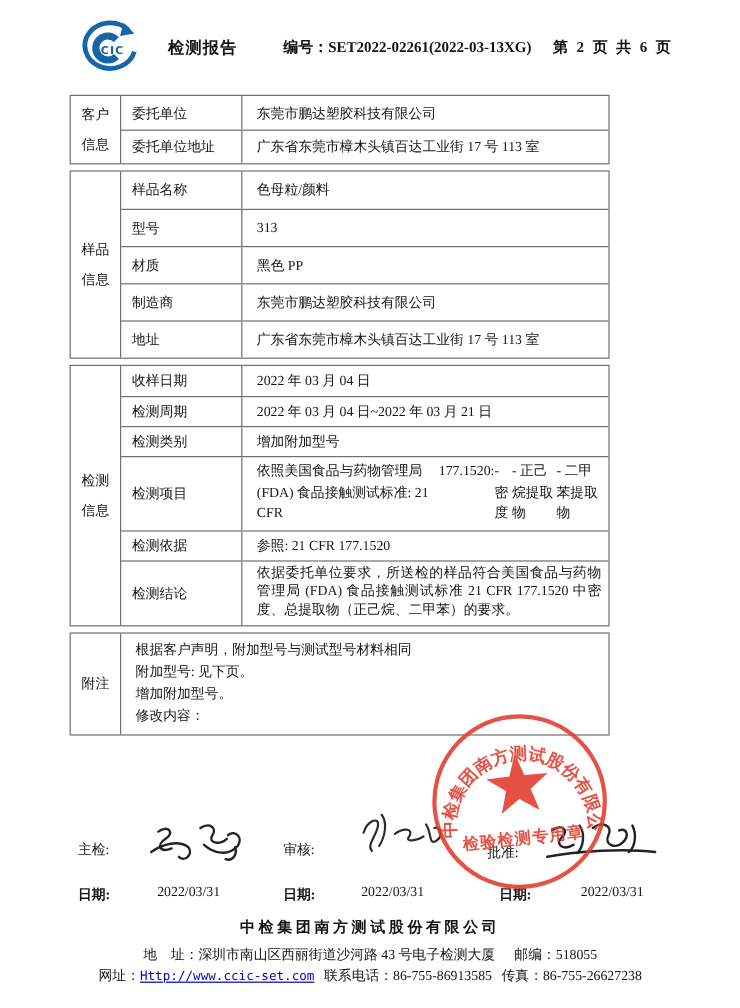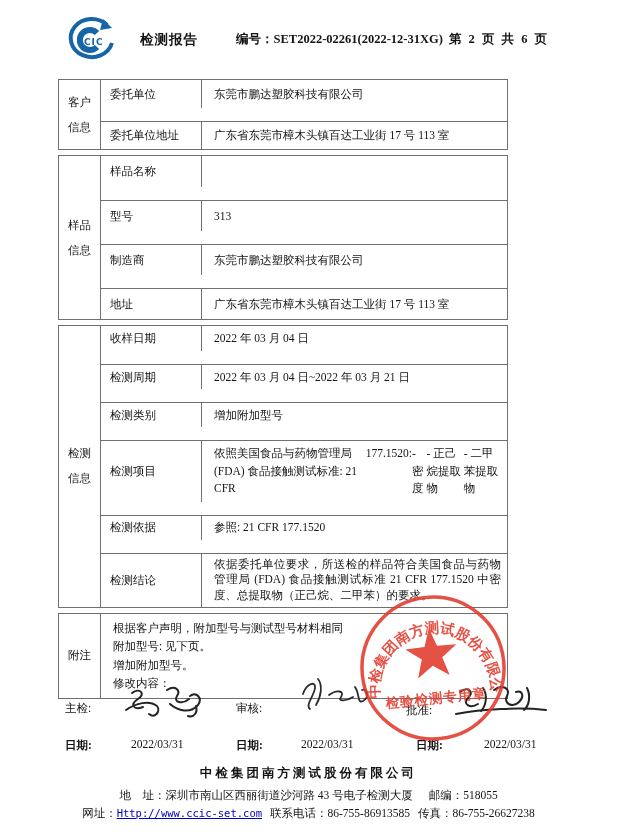--- a/index.html
+++ b/index.html
@@ -5,29 +5,29 @@
   * { margin:0; padding:0; box-sizing:border-box; }
   html,body { background:#ffffff; }
   body { font-family:"Liberation Serif","DejaVu Serif",serif; color:#141414; }
   .page { position:relative; width:617px; height:840px; background:#fff; overflow:hidden; }
 
   
   .header { position:absolute; top:16px; left:58px; right:56px; height:52px; }
   .logo { position:absolute; left:4px; top:0; }
   .report-title { position:absolute; left:82px; top:15px; font-size:13.5px; font-weight:bold; letter-spacing:1px; }
   .report-no { position:absolute; left:178px; top:15px; font-size:12.5px; font-weight:bold; }
-  .page-info { position:absolute; right:12px; top:15px; font-size:12.5px; font-weight:bold; letter-spacing:2px; }
+  .page-info { position:absolute; right:0; top:15px; font-size:12.5px; font-weight:bold; letter-spacing:2px; }
 
   
   .content { position:absolute; top:79px; left:58px; width:450px; }
   .tbl { display:flex; border:1px solid #6f6f6f; margin-bottom:5px; background:#fff; }
   .sec-title { width:42px; flex:0 0 42px; border-right:1px solid #6f6f6f;
                display:flex; flex-direction:column; justify-content:center; align-items:center;
                gap:10px; font-size:11.5px; }
-  .sec-rows { flex:1; display:flex; flex-direction:column;gap:13px; }
+  .sec-rows { flex:1; display:flex; flex-direction:column; }
   .row { display:flex; }
   .row + .row { border-top:1px solid #6f6f6f; }
   .cell-label { width:101px; flex:0 0 101px; border-right:1px solid #6f6f6f;
                 display:flex; align-items:center; padding-left:9px; font-size:11.5px; }
   .cell-value { flex:1; display:flex; align-items:center; padding:2px 6px 2px 12px; font-size:11.5px; }
   .cell-multi { align-items:flex-start; justify-content:center; padding:4px 6px 4px 12px; }
   .cell-multi .ln { line-height:17.6px; }
   .h28 { min-height:28px; } .h31 { min-height:31px; } .h25 { min-height:25px; }
   .concl { line-height:15.6px; text-align:justify; padding-top:3px; padding-bottom:3px; }
   .notes-cell { flex:1; padding:5px 10px 5px 12px; font-size:11.5px; }
@@ -57,21 +57,21 @@
 <div class="page">
 
   <div class="header">
     <svg class="logo" width="62" height="50" viewBox="0 0 62 50">
       <path d="M 45,9 A 21,19 0 1 0 50,27" fill="none" stroke="#1565a8" stroke-width="4"></path>
       <polygon points="41,3 50,12 38,14" fill="#1565a8"></polygon>
       <path d="M 35,17 A 10,10 0 1 0 35,31" fill="none" stroke="#1565a8" stroke-width="6"></path>
       <text x="22" y="29" font-family="DejaVu Sans, sans-serif" font-size="9" font-weight="bold" fill="#1565a8" letter-spacing="1">CIC</text>
     </svg>
     <div class="report-title">检测报告</div>
-    <div class="report-no"><span>编号：</span><span>SET2022-02261(2022-12-31XG)</span></div>
+    <div class="report-no"><span>编号：</span><span>SET2022-02261(2022-03-13XG)</span></div>
     <div class="page-info">第 2 页 共 6 页</div>
   </div>
 
   <div class="content">
 
     <div class="tbl">
       <div class="sec-title">
         <span>客户</span>
           <span>信息</span>
       </div>
@@ -88,24 +88,29 @@
     </div>
 
     <div class="tbl">
       <div class="sec-title">
         <span>样品</span>
           <span>信息</span>
       </div>
       <div class="sec-rows">
         <div class="row h31">
           <div class="cell-label">样品名称</div>
+          <div class="cell-value">色母粒/颜料</div>
         </div>
         <div class="row h31">
           <div class="cell-label">型号</div>
           <div class="cell-value">313</div>
+        </div>
+        <div class="row h31">
+          <div class="cell-label">材质</div>
+          <div class="cell-value">黑色 PP</div>
         </div>
         <div class="row h31">
           <div class="cell-label">制造商</div>
           <div class="cell-value">东莞市鹏达塑胶科技有限公司</div>
         </div>
         <div class="row h31">
           <div class="cell-label">地址</div>
           <div class="cell-value">广东省东莞市樟木头镇百达工业街 17 号 113 室</div>
         </div>
       </div>

